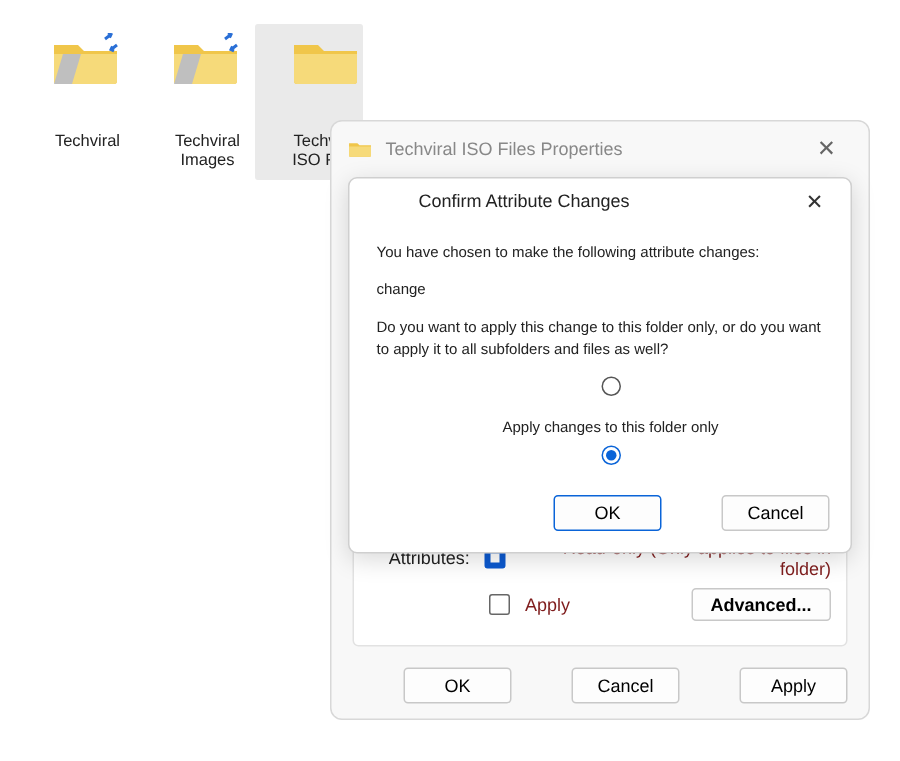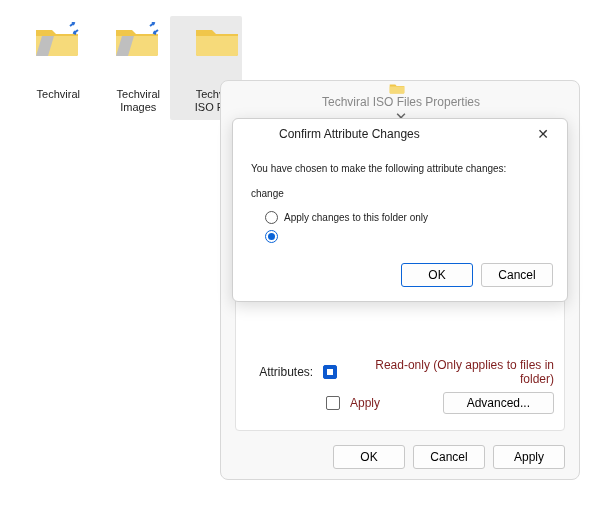--- a/index.html
+++ b/index.html
@@ -53,21 +53,20 @@
     width: 360px; height: 400px;
     background: #f8f8f8;
     border: 1px solid #d8d8d8;
     border-radius: 8px;
     box-shadow: 0 0 0 rgba(0,0,0,0);
   }
   .props-titlebar {
     height: 36px;
     display: flex; align-items: center;
     padding: 0 8px 0 10px;
-    flex-direction: column;
   }
   .props-title-icon {
     width: 18px; height: 18px; margin-right: 8px;
     display: flex; align-items: center; justify-content: center;
   }
   .props-title {
     flex: 1;
     font-size: 12px;
     color: #888;
   }
@@ -104,41 +103,43 @@
     display: inline-flex; align-items: center; justify-content: center;
     background: #fff;
   }
   .chk.mixed { background: #0c59cf; border-color: #0c59cf; }
   .chk.mixed::after {
     content: ""; width: 6px; height: 6px; background: #fff;
   }
   .attr-text { color: #7f1d1d; }
   .adv-btn {
     margin-left: auto;
-    padding: 3px 23px;
+    padding: 3px 12px;
     border: 1px solid #c8c8c8;
     border-radius: 3px;
     background: #fdfdfd;
     font-size: 12px;
+    font-weight: bold;
   }
   .props-footer {
     position: absolute;
     left: 0; right: 0; bottom: 0; height: 44px;
     display: flex; justify-content: flex-end; align-items: center;
     gap: 8px; padding: 0 14px;
   }
   .btn {
     min-width: 72px;
     padding: 4px 14px;
     border: 1px solid #c8c8c8;
     border-radius: 3px;
     background: #fdfdfd;
     font-size: 12px;
     text-align: center;
     cursor: default;
+    margin-left: 32px;
   }
 
   
   .confirm-window {
     position: absolute;
     left: 232px; top: 118px;
     width: 336px;
     background: #fff;
     border: 1px solid #cfcfcf;
     border-radius: 6px;
@@ -156,22 +157,23 @@
     font-size: 14px; color: #333;
   }
   .confirm-body {
     padding: 6px 18px 0 18px;
     font-size: 10px;
     color: #222;
   }
   .confirm-body p { margin: 6px 0 10px; line-height: 15px; }
   .confirm-indent { margin-left: 26px; }
   .radio-row {
-    display: flex; align-items: center; gap: 6px;
+    display: flex; align-items: center; gap: 16px;
     margin: 6px 0 6px 14px;
+    flex-direction: column;
   }
   .radio {
     width: 13px; height: 13px;
     border: 1.5px solid #555;
     border-radius: 50%;
     display: inline-flex; align-items: center; justify-content: center;
     background: #fff;
   }
   .radio.selected { border-color: #0a64d8; }
   .radio.selected::after {
@@ -275,20 +277,21 @@
 </div>
 
 <div class="confirm-window">
   <div class="confirm-titlebar">
     <div class="confirm-title">Confirm Attribute Changes</div>
     <div class="confirm-close">✕</div>
   </div>
   <div class="confirm-body">
     <p>You have chosen to make the following attribute changes:</p>
     <p class="confirm-indent">change</p>
+    <p>Do you want to apply this change to this folder only, or do you want to apply it to all subfolders and files as well?</p>
 
     <div class="radio-row">
       <span class="radio"></span>
       <span>Apply changes to this folder only</span>
     </div>
     <div class="radio-row">
       <span class="radio selected"></span>
     </div>
   </div>
   <div class="confirm-footer">

